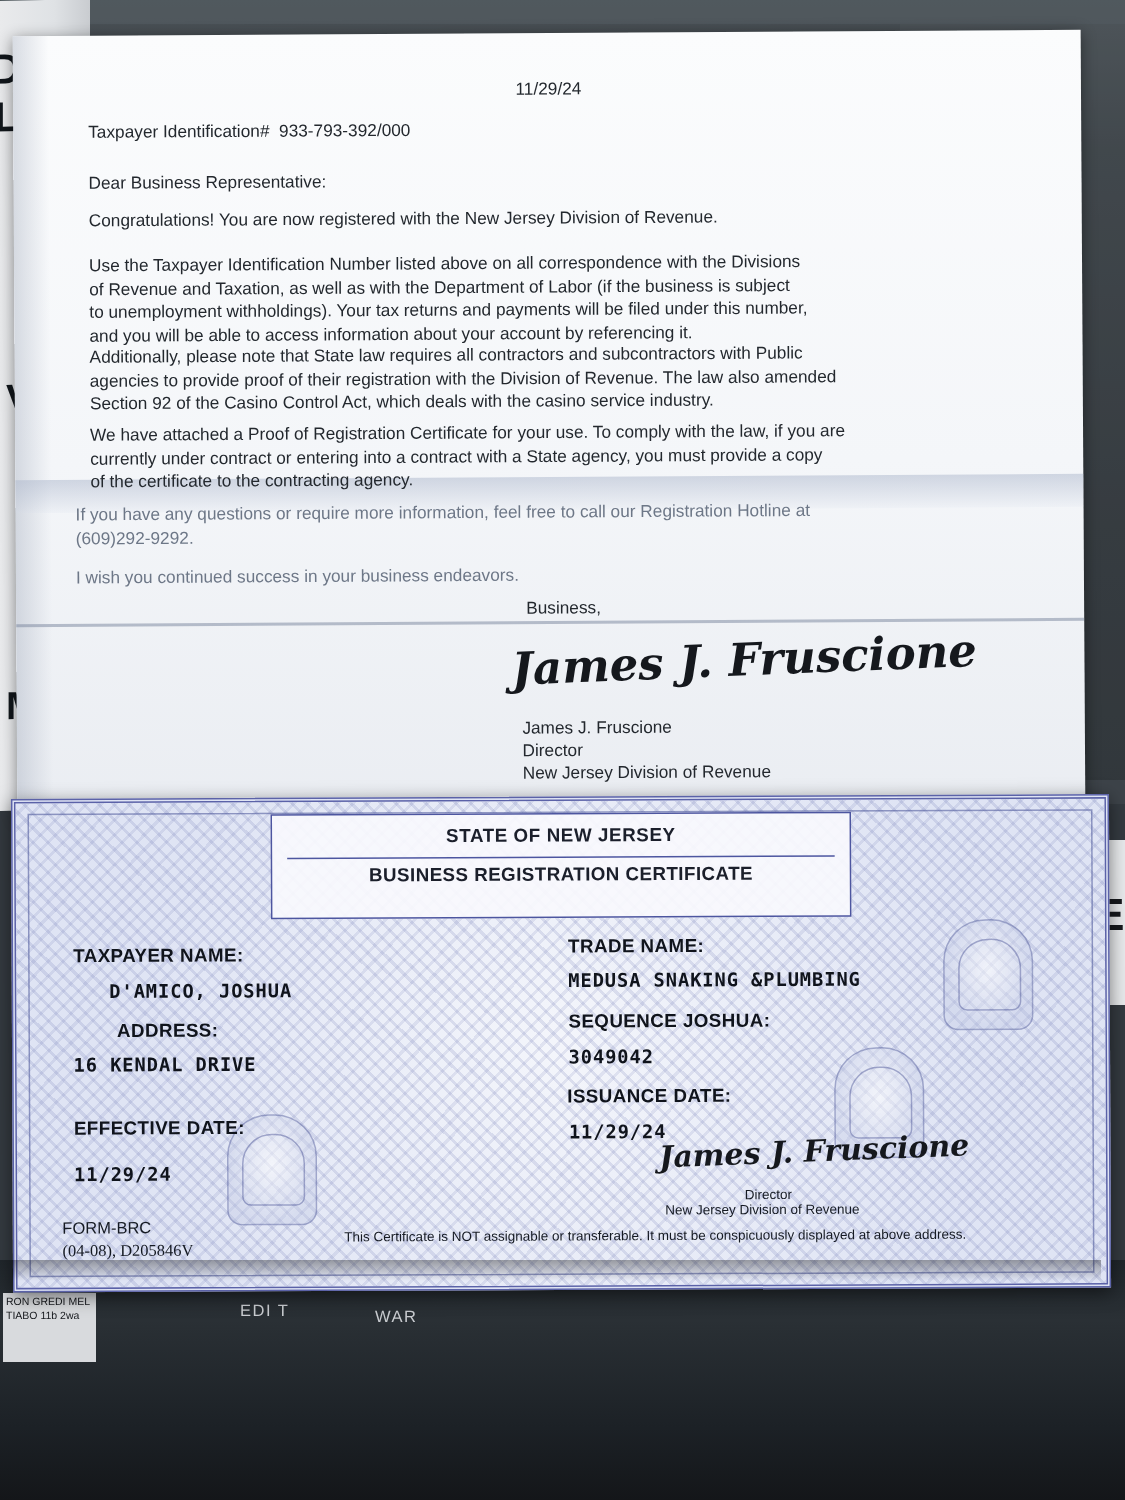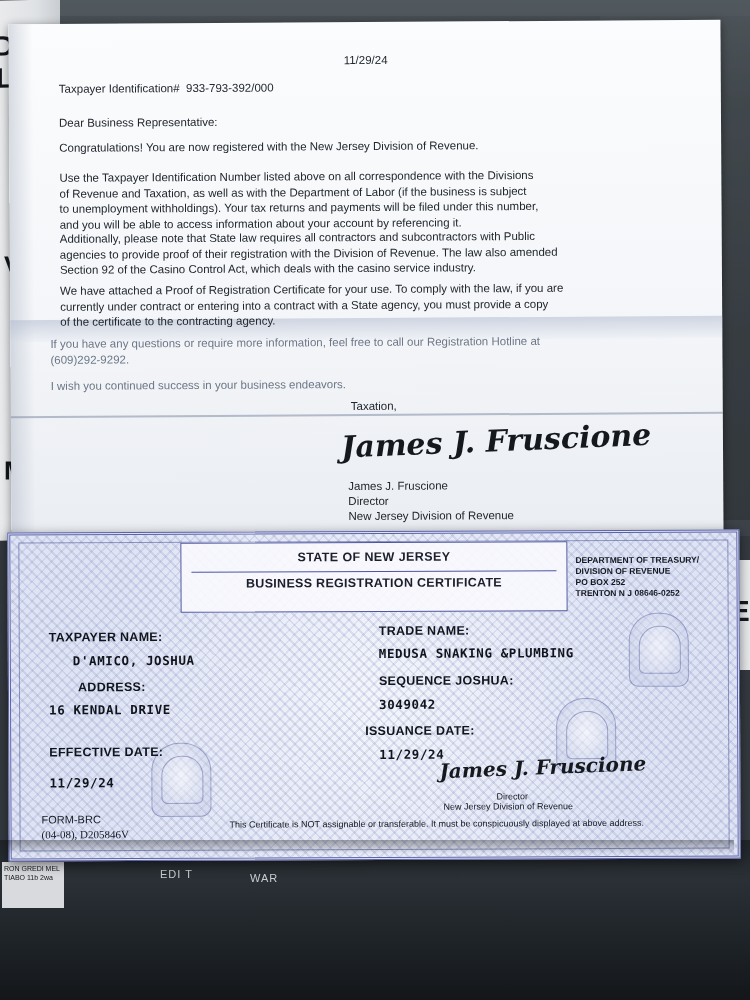--- a/index.html
+++ b/index.html
@@ -196,21 +196,21 @@
     <div class="ltxt" style="left:50px;top:208px;">Additionally, please note that State law requires all contractors and subcontractors with Public
 agencies to provide proof of their registration with the Division of Revenue. The law also amended
 Section 92 of the Casino Control Act, which deals with the casino service industry.</div>
     <div class="ltxt" style="left:50px;top:260px;">We have attached a Proof of Registration Certificate for your use. To comply with the law, if you are
 currently under contract or entering into a contract with a State agency, you must provide a copy
 of the certificate to the contracting agency.</div>
     <div class="ltxt faded" style="left:40px;top:313px;">If you have any questions or require more information, feel free to call our Registration Hotline at
 (609)292-9292.</div>
     <div class="ltxt faded" style="left:40px;top:355px;">I wish you continued success in your business endeavors.</div>
 
-    <div class="ltxt" style="left:340px;top:377px;">Taxation,</div>
+    <div class="ltxt" style="left:340px;top:377px;">Business,</div>
 
     <div class="sig-script" style="left:330px;top:402px;font-size:30px;transform:rotate(-2deg);">James J. Fruscione</div>
 
     <div class="ltxt" style="left:337px;top:457px;">James J. Fruscione</div>
     <div class="ltxt" style="left:337px;top:472px;">Director</div>
     <div class="ltxt" style="left:337px;top:487px;">New Jersey Division of Revenue</div>
   </div>
 
   <div class="cert">
     <div class="cert-guilloche"></div>
@@ -219,41 +219,37 @@
     <div class="seal" style="left:618px;top:80px;"></div>
     <div class="seal" style="left:140px;top:208px;"></div>
     <div class="seal" style="left:545px;top:165px;"></div>
 
     <div class="cert-title-box">
       <div class="t1">STATE OF NEW JERSEY</div>
       <div class="rule"></div>
       <div class="t2">BUSINESS REGISTRATION CERTIFICATE</div>
     </div>
 
-    <div class="treasury" style="white-space:pre-line;">DEPARTMENT OF TREASURY/
-DIVISION OF REVENUE
-PO BOX 252
-TRENTON  N J  08646-0252</div>
 
     <div class="cert-field" style="left:38px;top:95px;">TAXPAYER NAME:</div>
     <div class="cert-val" style="left:38px;top:118px;margin-left:24px;">D'AMICO, JOSHUA</div>
 
     <div class="cert-field" style="left:38px;top:145px;padding-left:29px;">ADDRESS:</div>
     <div class="cert-val" style="left:38px;top:167px;">16 KENDAL DRIVE</div>
 
     <div class="cert-field" style="left:38px;top:210px;">EFFECTIVE DATE:</div>
     <div class="cert-val" style="left:38px;top:240px;">11/29/24</div>
 
     <div class="cert-field" style="left:368px;top:90px;">TRADE NAME:</div>
     <div class="cert-val" style="left:368px;top:112px;">MEDUSA SNAKING &amp;PLUMBING</div>
 
     <div class="cert-field" style="left:368px;top:140px;">SEQUENCE JOSHUA:</div>
     <div class="cert-val" style="left:368px;top:163px;">3049042</div>
 
-    <div class="cert-field" style="left:354px;top:190px;">ISSUANCE DATE:</div>
+    <div class="cert-field" style="left:367px;top:190px;">ISSUANCE DATE:</div>
     <div class="cert-val" style="left:368px;top:213px;">11/29/24</div>
 
     <div class="sig-script" style="left:428px;top:222px;font-size:20px;transform:rotate(-2deg);">James J. Fruscione</div>
     <div class="cert-foot" style="left:485px;top:258px;">Director</div>
     <div class="cert-foot" style="left:432px;top:268px;">New Jersey Division of Revenue</div>
 
     <div class="cert-foot" style="left:30px;top:278px;font-size:11px;">FORM-BRC</div>
     <div class="cert-foot" style="left:30px;top:293px;font-size:11px;font-family:Liberation Serif, serif;">(04-08), D205846V</div>
 
     <div class="cert-foot" style="left:218px;top:285px;">This Certificate is NOT assignable or transferable.  It must be conspicuously displayed at above address.</div>

